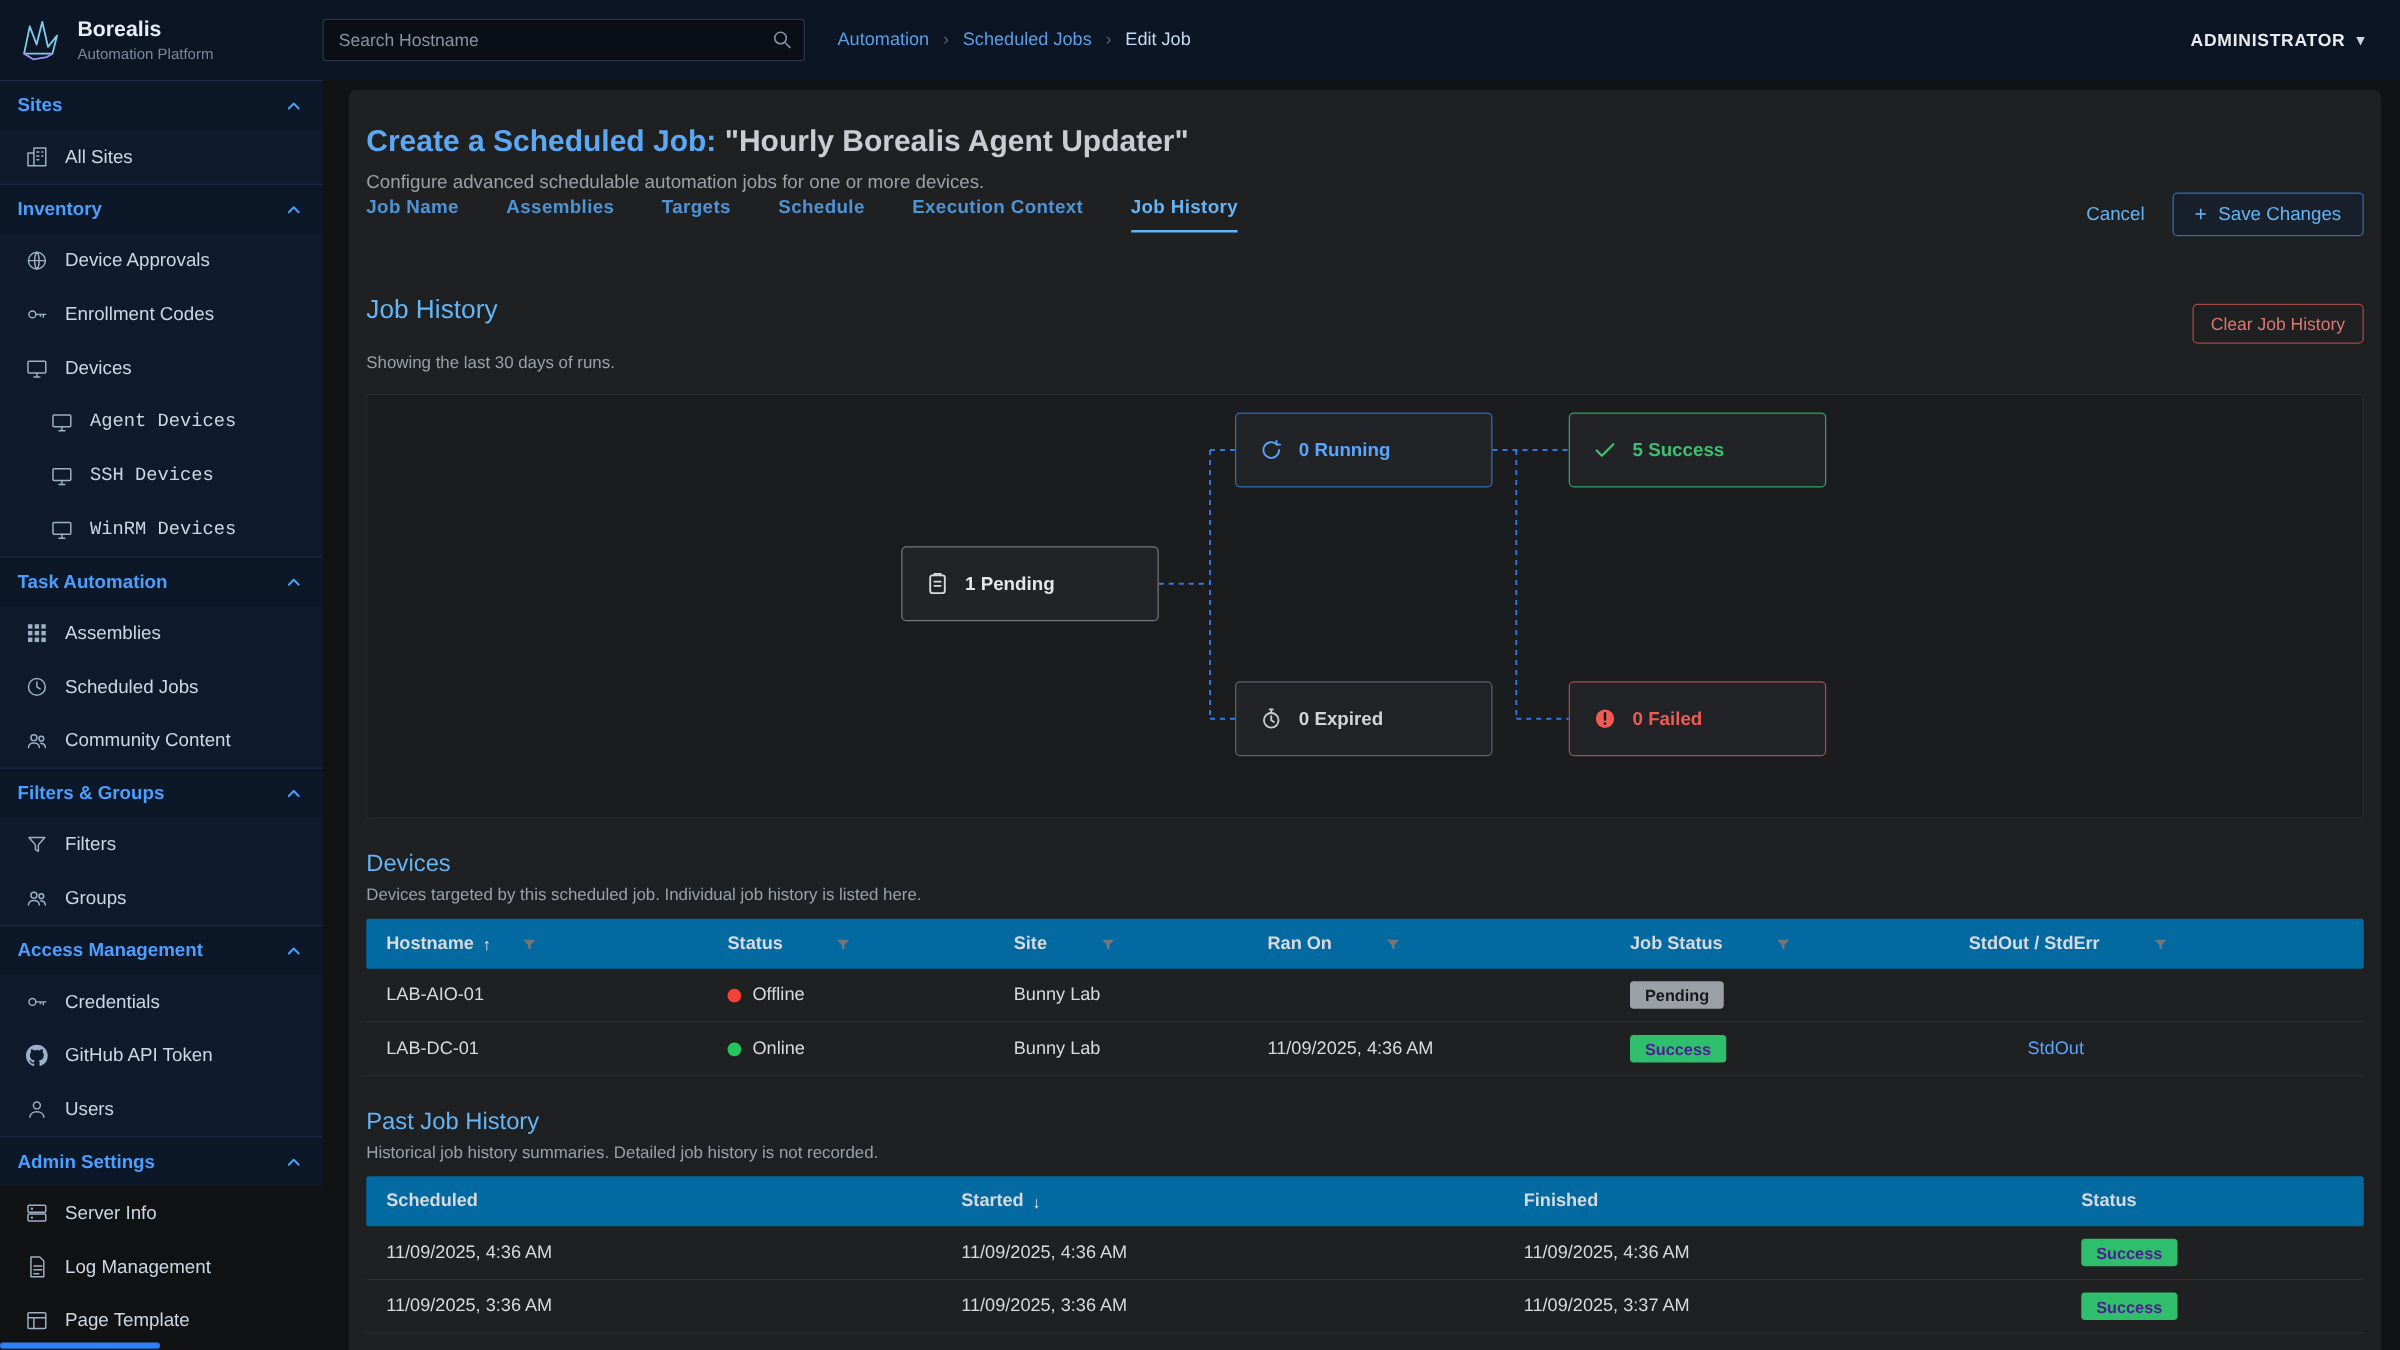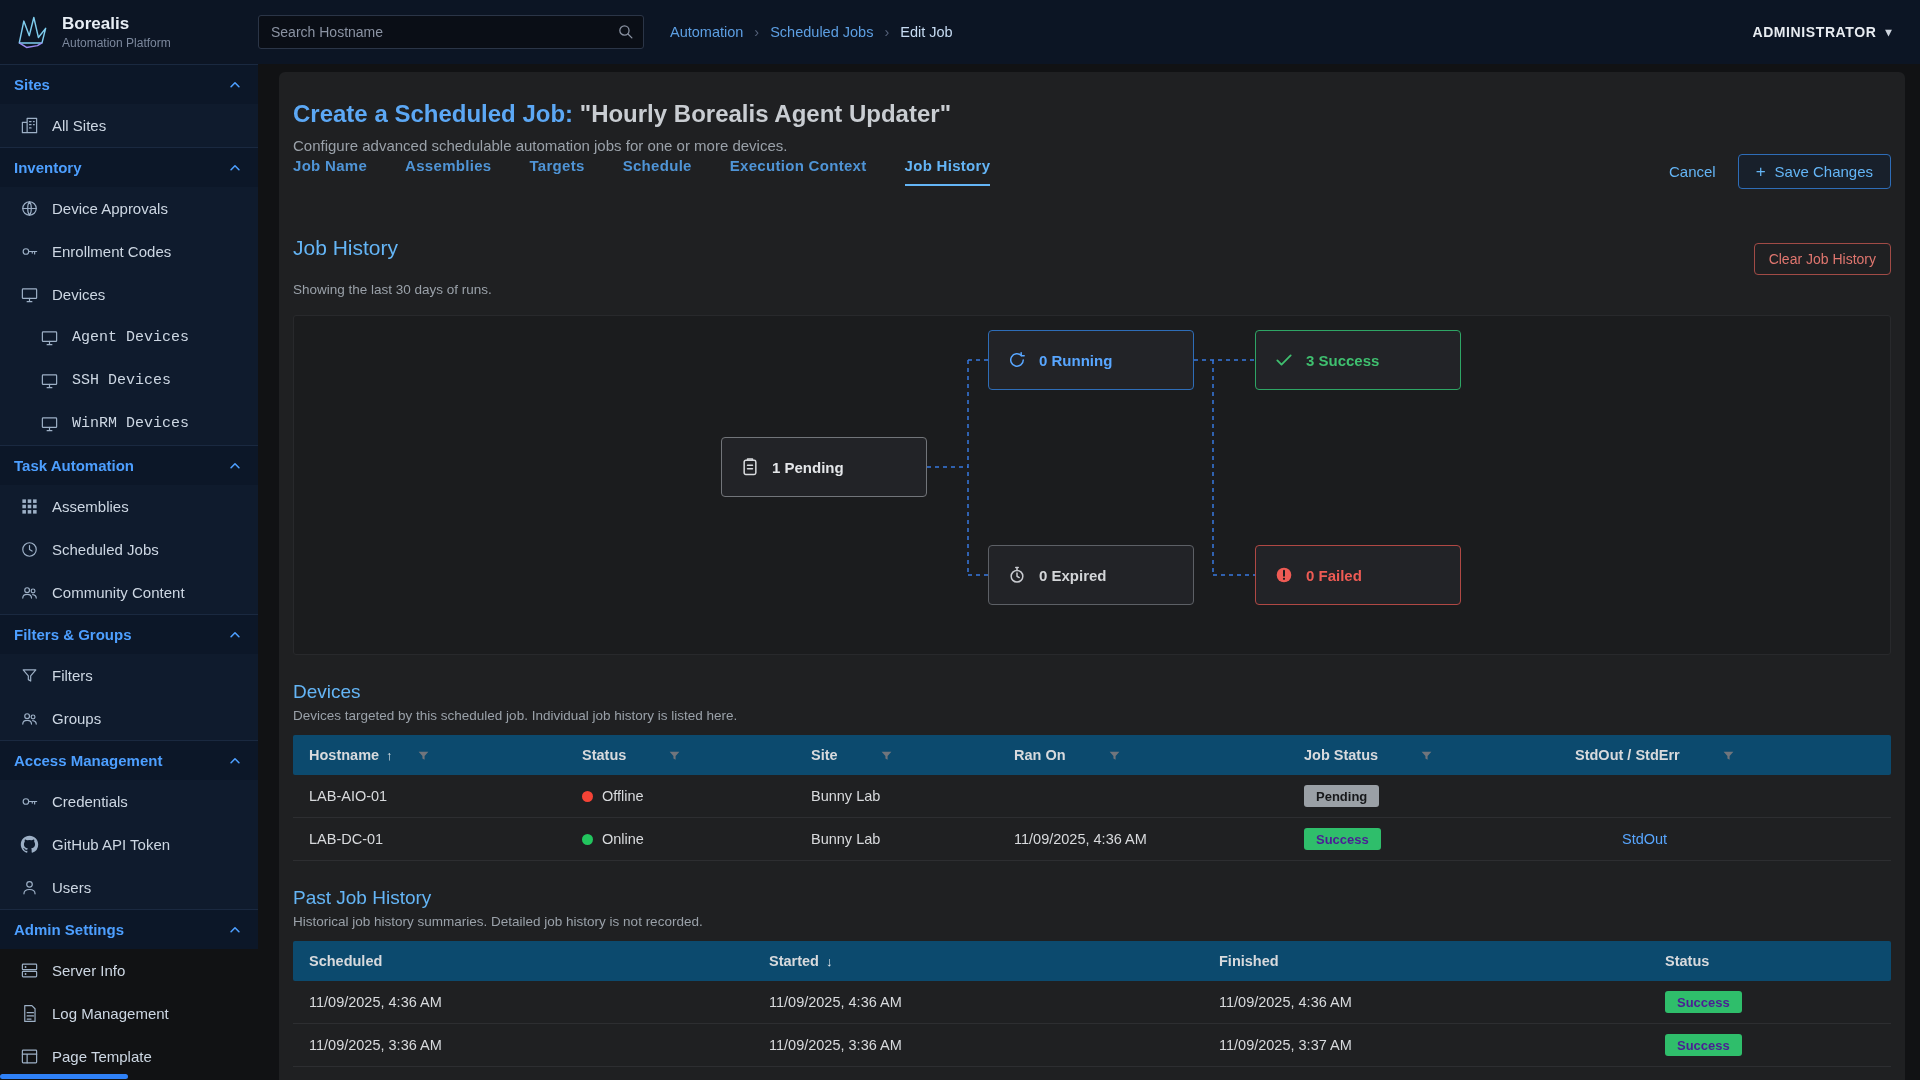--- a/index.html
+++ b/index.html
@@ -78,21 +78,21 @@
   .fbox.success { left:961px; top:14px;  border-color:#2ea565; color:#3fbf6f; }
   .fbox.expired { left:694px; top:229px; border-color:#5d6066; color:#d3d5d8; }
   .fbox.failed  { left:961px; top:229px; border-color:#b04844; color:#ef5b54; }
   .ficn { width:20px; height:20px; flex:none; fill:none; stroke-width:1.8;
     stroke-linecap:round; stroke-linejoin:round; }
 
   
   .sec2-h { color:#64b5f6; font-size:19px; font-weight:normal; margin-top:26px; }
   .sec2-sub { color:#9aa1a9; font-size:13.5px; margin-top:5px; }
   .tbl { margin-top:12px; }
-  .thr { display:grid; align-items:center; background:#0c4a6e; height:40px; border-radius:2px; }
+  .thr { display:grid; align-items:center; background:#0369a1; height:40px; border-radius:2px; }
   .thr.dev { grid-template-columns:273px 229px 203px 290px 271px 1fr; }
   .thr.past { grid-template-columns:460px 450px 446px 1fr; }
   .th { display:flex; align-items:center; padding-left:16px; color:#d8dadd; font-size:14.5px;
     font-weight:bold; cursor:pointer; }
   .sort { color:#eceef0; font-size:13px; margin-left:7px; }
   .funnel { margin-left:42px; flex:none; }
   .funnel.tight { margin-left:24px; }
   .trow { display:grid; align-items:center; height:43px; border-bottom:1px solid #2d2e31;
     color:#d8dadd; font-size:14.5px; }
   .trow.dev { grid-template-columns:273px 229px 203px 290px 271px 1fr; }
@@ -382,21 +382,21 @@
         <svg class="ficn" viewBox="0 0 24 24" stroke="#58a6ff">
             <path d="M19.5 12a7.5 7.5 0 1 1-2.2-5.3" fill="none"></path>
             <path d="M17 3.2v3.6h3.6" fill="none"></path>
           </svg>
         <span>0 Running</span>
       </div>
       <div class="fbox success">
         <svg class="ficn" viewBox="0 0 24 24" stroke="#3fbf6f">
             <path d="M4 12.5l5 5L20 6.5" fill="none" stroke-width="2.2"></path>
           </svg>
-        <span>3 Success</span>
+        <span>5 Success</span>
       </div>
       <div class="fbox expired">
         <svg class="ficn" viewBox="0 0 24 24" stroke="#c9cbd0">
             <circle cx="12" cy="13.5" r="7" fill="none"></circle>
             <path d="M12 9.5v4l2.6 1.6M10.5 3h3M12 3v3.2" fill="none"></path>
           </svg>
         <span>0 Expired</span>
       </div>
       <div class="fbox failed">
         <svg class="ficn" viewBox="0 0 24 24">

